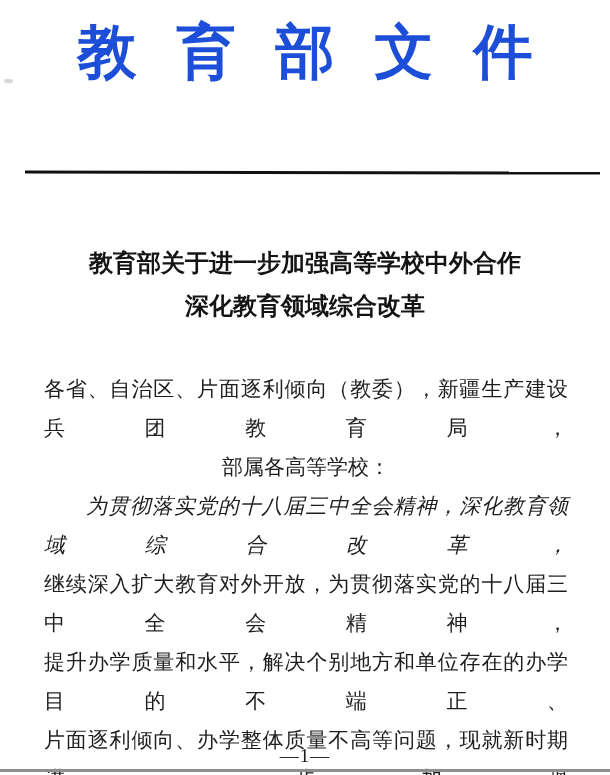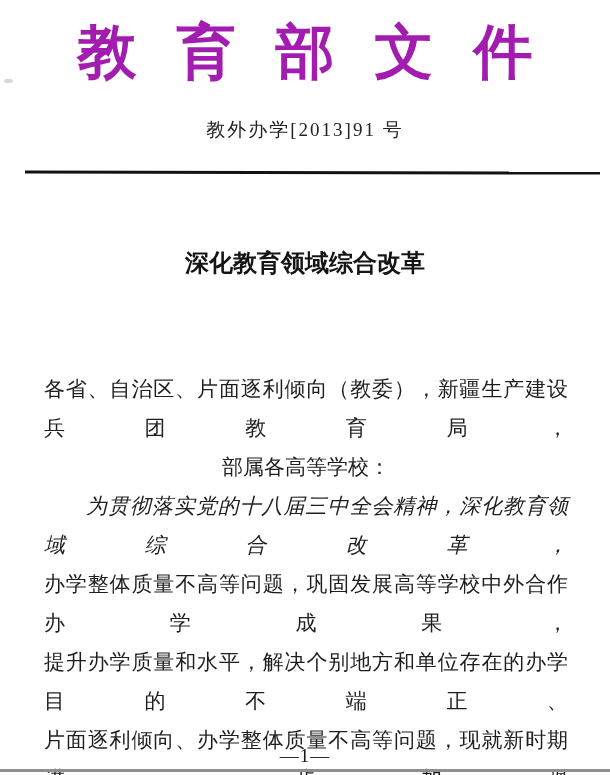--- a/index.html
+++ b/index.html
@@ -21,21 +21,21 @@
     top: 20px;
     left: 0;
     width: 100%;
     text-align: center;
     font-size: 59px;
     font-weight: 900;
     letter-spacing: 40px;
     text-indent: 40px;
     line-height: 1.1;
     white-space: nowrap;
-    color: #a21caf;
+    color: #1d4ed8;
   }
   .doc-number {
     position: absolute;
     top: 117px;
     left: 0;
     width: 100%;
     text-align: center;
     font-size: 19px;
     letter-spacing: 2px;
     color: #222222;
@@ -114,33 +114,33 @@
 </style>
 </head>
 <body>
 
 <div class="page">
 
   <div class="speck"></div>
 
   <div class="header-title">教育部文件</div>
 
-  <div class="doc-number">教外办学[2013]91 号</div>
 
   <div class="rule"></div>
 
   <div class="doc-title">
+    <div>教育部关于进一步加强高等学校中外合作</div>
     <div>深化教育领域综合改革</div>
   </div>
 
   <div class="body-text">
     <div class="line justify">各省、自治区、片面逐利倾向（教委），新疆生产建设兵团教育局，</div>
     <div class="line">部属各高等学校：</div>
     <div class="line justify indent">为贯彻落实党的十八届三中全会精神，深化教育领域综合改革，</div>
-    <div class="line justify">办学整体质量不高等问题，巩固发展高等学校中外合作办学成果，</div>
+    <div class="line justify">继续深入扩大教育对外开放，为贯彻落实党的十八届三中全会精神，</div>
     <div class="line justify">提升办学质量和水平，解决个别地方和单位存在的办学目的不端正、</div>
     <div class="line justify">片面逐利倾向、办学整体质量不高等问题，现就新时期进一步加强</div>
 
   </div>
 
   <div class="page-number">—1—</div>
 
   <div class="bottom-border"></div>
 
 </div>

